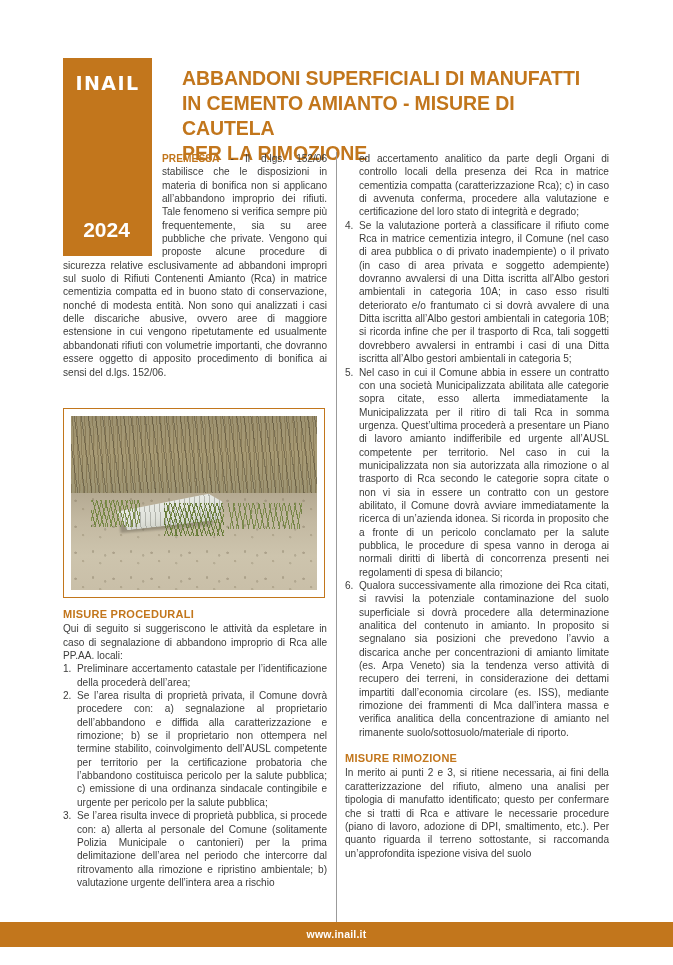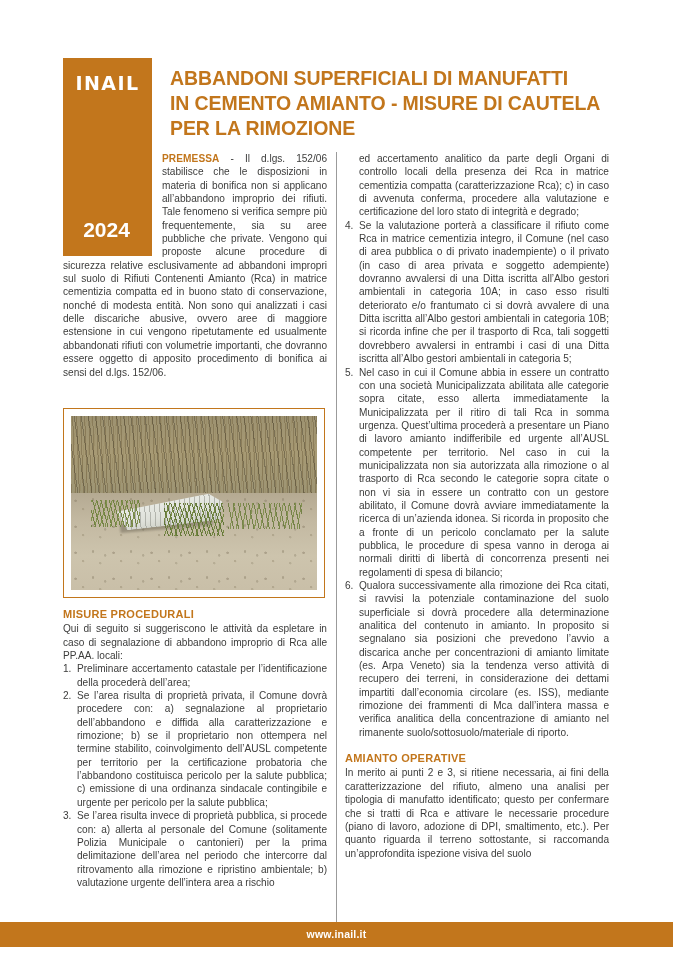--- a/index.html
+++ b/index.html
@@ -61,21 +61,21 @@
     position: absolute;
     left: 107px;
     top: 8px;
     width: 439px;
     color: #c2761c;
     font-size: 19.5px;
     font-weight: bold;
     line-height: 25px;
     letter-spacing: -0.1px;
   }
-  .doc-title .tline { display: block; }
+  .doc-title .tline { display: block; margin-left: 12px; }
 
   
   .col {
     position: absolute;
     top: 152px;
     width: 264px;
     font-size: 10.1px;
     line-height: 13.35px;
     color: #3c3c3b;
     text-align: justify;
@@ -337,21 +337,21 @@
       <li>
         <span class="num">5.</span>
         <span>Nel caso in cui il Comune abbia in essere un contratto con una società Municipalizzata abilitata alle categorie sopra citate, esso allerta immediatamente la Municipalizzata per il ritiro di tali Rca in somma urgenza. Quest’ultima procederà a presentare un Piano di lavoro amianto indifferibile ed urgente all’AUSL competente per territorio. Nel caso in cui la municipalizzata non sia autorizzata alla rimozione o al trasporto di Rca secondo le categorie sopra citate o non vi sia in essere un contratto con un gestore abilitato, il Comune dovrà avviare immediatamente la ricerca di un’azienda idonea. Si ricorda in proposito che a fronte di un pericolo conclamato per la salute pubblica, le procedure di spesa vanno in deroga ai normali diritti di libertà di concorrenza presenti nei regolamenti di spesa di bilancio;</span>
       </li>
       <li>
         <span class="num">6.</span>
         <span>Qualora successivamente alla rimozione dei Rca citati, si ravvisi la potenziale contaminazione del suolo superficiale si dovrà procedere alla determinazione analitica del contenuto in amianto. In proposito si segnalano sia posizioni che prevedono l’avvio a discarica anche per concentrazioni di amianto limitate (es. Arpa Veneto) sia la tendenza verso attività di recupero dei terreni, in considerazione dei dettami impartiti dall’economia circolare (es. ISS), mediante rimozione dei frammenti di Mca dall’intera massa e verifica analitica della concentrazione di amianto nel rimanente suolo/sottosuolo/materiale di riporto.</span>
       </li>
     </ol>
     <div class="gap"></div>
-    <div class="sec-head">AMIANTO OPERATIVE</div>
+    <div class="sec-head">MISURE RIMOZIONE</div>
     <p class="body">In merito ai punti 2 e 3, si ritiene necessaria, ai fini della caratterizzazione del rifiuto, almeno una analisi per tipologia di manufatto identificato; questo per confermare che si tratti di Rca e attivare le necessarie procedure (piano di lavoro, adozione di DPI, smaltimento, etc.). Per quanto riguarda il terreno sottostante, si raccomanda un’approfondita ispezione visiva del suolo</p>
   </div>
 
   <div class="footer-bar">
     <div class="footer-url">www.inail.it</div>
   </div>
 
 </div>
 
 </body></html>

